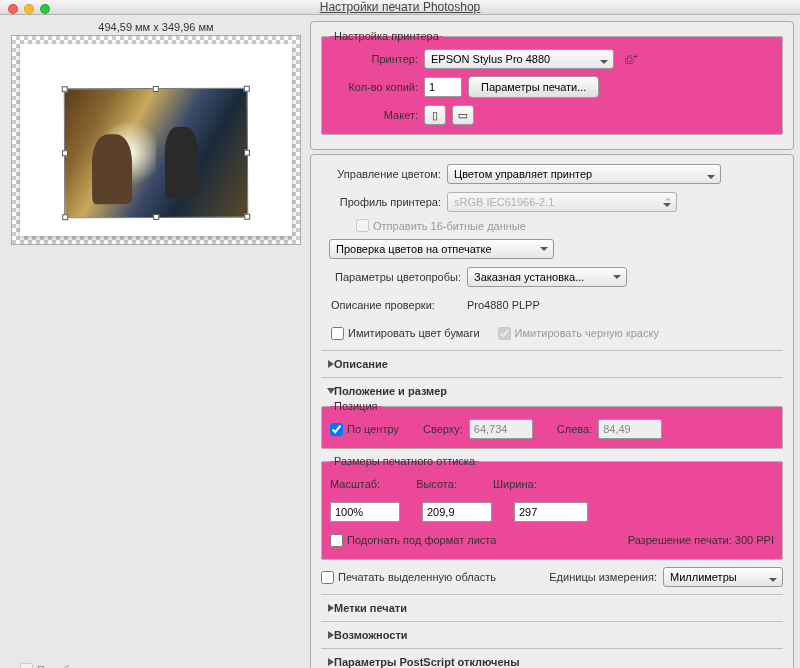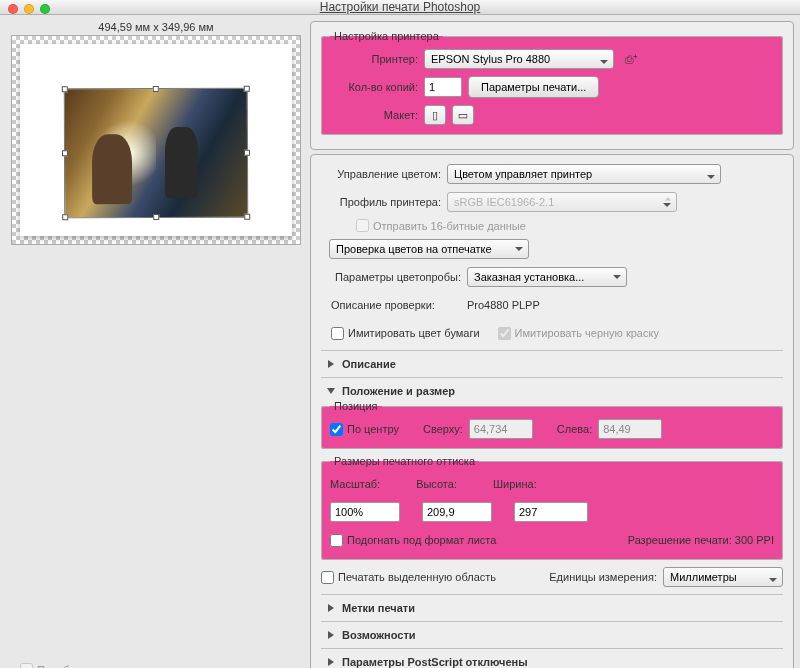--- a/index.html
+++ b/index.html
@@ -36,21 +36,21 @@
   .lbl.w88{width:88px;} .lbl.w120{width:120px;} .lbl.w140{width:140px;}
   select, .select { height:20px; background:linear-gradient(#fdfdfd,#e6e6e6); border:1px solid #999; border-radius:3px; font-size:11px; padding:0 18px 0 6px; appearance:none; position:relative;}
   .select-wrap{position:relative; display:inline-block;}
   .select-wrap::after{content:"";position:absolute;right:6px;top:50%;width:0;height:0;border-left:4px solid transparent;border-right:4px solid transparent;border-top:4px solid #555;transform:translateY(-50%);pointer-events:none;}
   .select-wrap.updown::before{content:"";position:absolute;right:6px;top:35%;width:0;height:0;border-left:3px solid transparent;border-right:3px solid transparent;border-bottom:3px solid #555;transform:translateY(-50%);}
   .select-wrap.updown::after{top:65%;}
   input[type=text]{height:20px;border:1px solid #999;border-radius:2px;padding:0 4px;font-size:11px;background:#fff;}
   input[disabled]{background:#eee;color:#888;}
   .btn { height:22px; padding:0 12px; background:linear-gradient(#fcfcfc,#e0e0e0); border:1px solid #999; border-radius:4px; font-size:11px; cursor:pointer;}
   .icon-btn { width:22px;height:20px;display:inline-flex;align-items:center;justify-content:center;border:1px solid #999;border-radius:3px;background:linear-gradient(#fdfdfd,#e6e6e6);font-size:11px;}
-  .section-header { display:flex; align-items:center; gap:8px; padding:3px 7px;}
+  .section-header { display:flex; align-items:center; gap:0; padding:3px 7px;}
   .tri { display:inline-block; width:0;height:0;border-top:4px solid transparent;border-bottom:4px solid transparent;border-left:6px solid #555;}
   .tri.open{transform:rotate(90deg);}
   .section-title{font-weight:bold;font-size:11px;}
   .check{display:flex;align-items:center;gap:4px;}
   .check input[type=checkbox]{width:13px;height:13px;}
   .muted{color:#999;}
   select[disabled]{color:#999;}
   .hr{border-top:1px solid #c0c0c0;margin:4px 0;}
 </style>
 </head>
@@ -126,21 +126,21 @@
         </div>
         <div class="row">
           <span class="lbl w120">Профиль принтера:</span>
           <span class="select-wrap updown"><select disabled="" style="width:230px;"><option>sRGB IEC61966-2.1</option></select></span>
         </div>
         <label class="check muted" style="margin:2px 0 6px 8px; display:flex;padding-left:27px;">
             <input type="checkbox" disabled="" style="">
             <span>Отправить 16-битные данные</span>
           </label>
         <div class="row" style="justify-content:flex-start; margin-left:8px;">
-          <span class="select-wrap"><select style="width:200px;"><option>Проверка цветов на отпечатке</option></select></span>
+          <span class="select-wrap"><select style="width:225px;"><option>Проверка цветов на отпечатке</option></select></span>
         </div>
         <div class="row">
           <span class="lbl w140">Параметры цветопробы:</span>
           <span class="select-wrap"><select style="width:160px;"><option>Заказная установка...</option></select></span>
         </div>
         <div class="row">
           <span class="lbl w140" style="text-align:left;padding-left:10px;">Описание проверки:</span>
           <span>Pro4880 PLPP</span>
         </div>
         <div class="row" style="margin-left:10px;">

